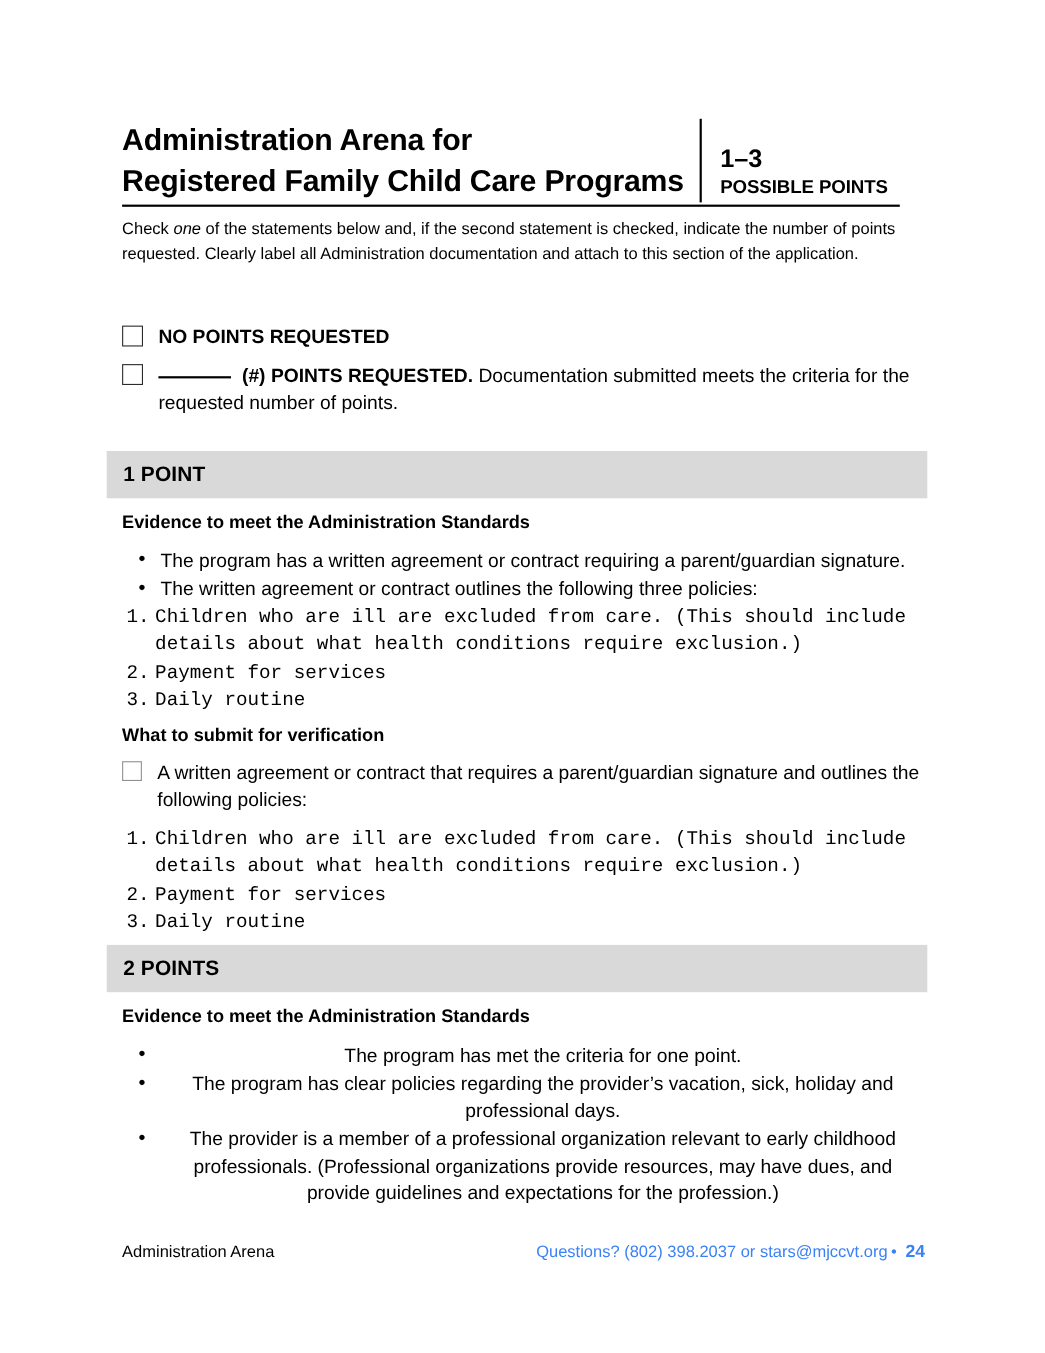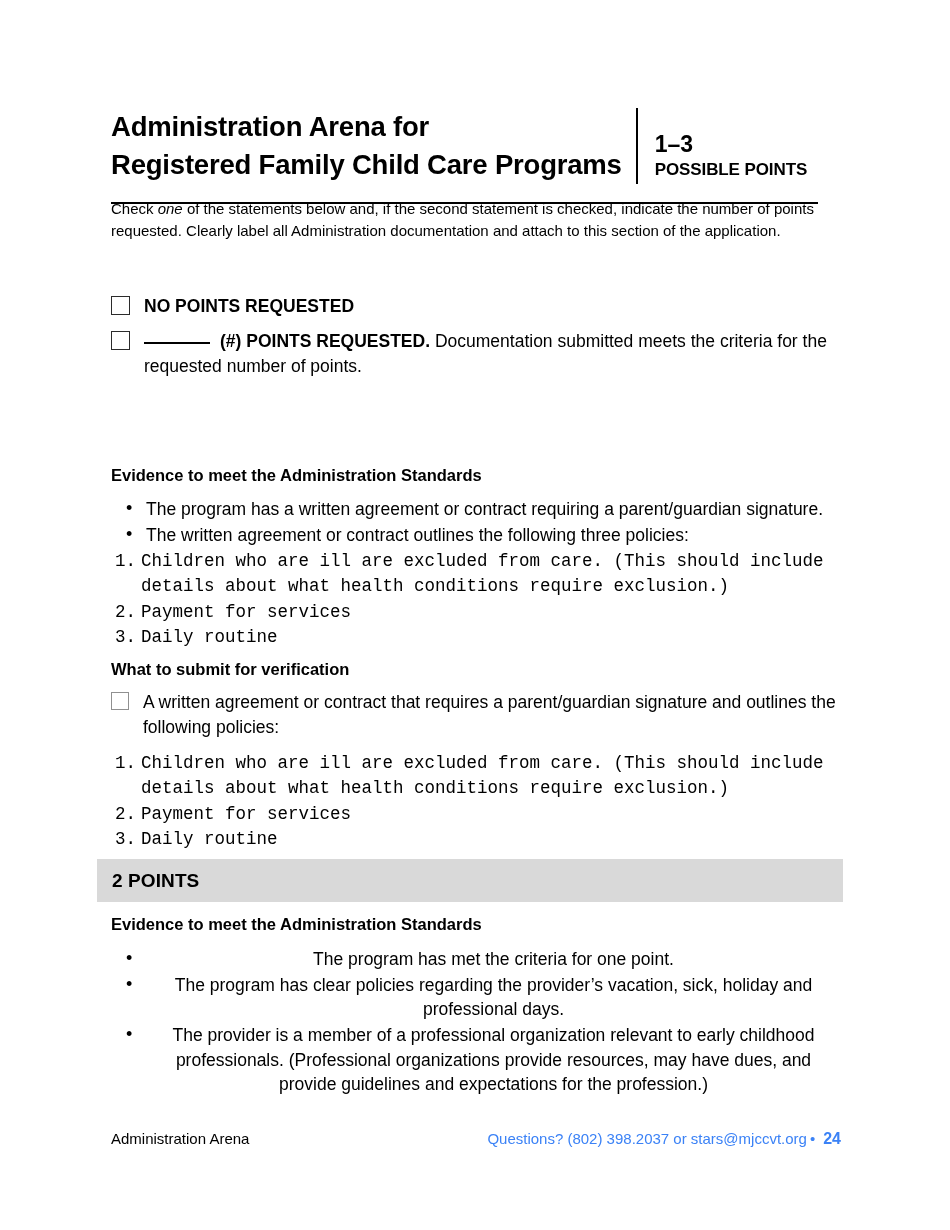--- a/index.html
+++ b/index.html
@@ -27,21 +27,21 @@
   .header {
     position: absolute;
     left: 111px;
     top: 108px;
     width: 707px;
   }
   .header-row {
     display: flex;
     align-items: stretch;
     border-bottom: 2.5px solid #000;
-    padding-bottom: 18px;
+    padding-bottom: 2px;
   }
   .header-left {
     flex: 0 0 519px;
     padding-right: 14px;
     box-sizing: border-box;
   }
   .header-title-line {
     font-size: 27.5px;
     font-weight: bold;
     line-height: 1.38;
@@ -260,20 +260,23 @@
       <span class="opt-text"><span class="b">NO POINTS REQUESTED</span></span>
     </div>
 
     <div class="opt-row">
       <span class="cbox"></span>
       <span class="opt-text"><span class="blank-line"></span><span class="b">(#) POINTS REQUESTED.</span><span> Documentation submitted meets the criteria for the requested number of points.</span></span>
     </div>
 
   </div>
 
+  <div class="band" style="top:410px;">
+    <div class="band-label">1 POINT</div>
+  </div>
 
   <div class="sec-head" style="top:466px;">Evidence to meet the Administration Standards</div>
 
   <div class="blk" style="top:497px;">
     <ul class="bullets">
       <li>The program has a written agreement or contract requiring a parent/guardian signature.</li>
       <li>The written agreement or contract outlines the following three policies:</li>
     </ul>
     <ol class="nums nums-indent-a" style="margin-top:2px;">
       <li>Children who are ill are excluded from care. (This should include details about what health conditions require exclusion.)</li>

